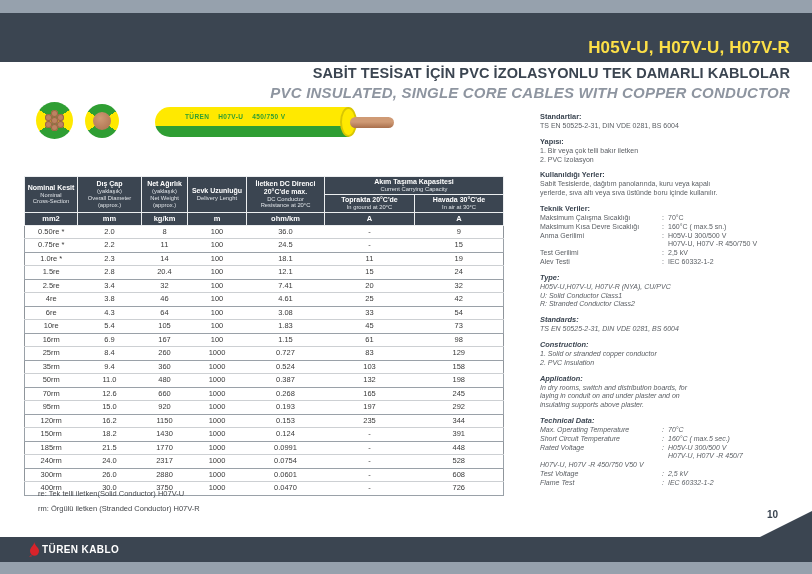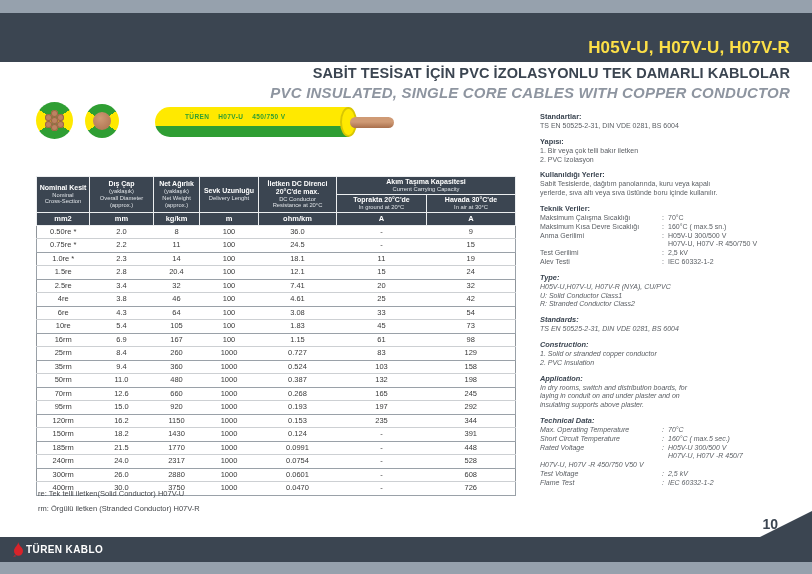--- a/index.html
+++ b/index.html
@@ -30,21 +30,21 @@
               border-radius:15px 0 0 15px;
               background:linear-gradient(#ffe900 0 62%,#2f9e33 62% 100%);}
   .cable-print{position:absolute;left:30px;top:6px;font-size:6.5px;color:#2f9e33;
                letter-spacing:0.4px;white-space:pre;font-weight:bold;}
   .cable-end{position:absolute;left:304px;top:9px;width:17px;height:30px;border-radius:50%;
              background:#ffe900;box-sizing:border-box;border:2px solid #d8c603;}
   .conductor{position:absolute;left:314px;top:18.5px;width:44px;height:11px;border-radius:5.5px;
              background:linear-gradient(#cf9a75 0 45%,#a96f4c);}
 
   
-  .spec-table-wrap{left:36px;top:176px;width:479px;}
+  .spec-table-wrap{left:24px;top:176px;width:479px;}
   table{border-collapse:collapse;width:479px;table-layout:fixed;}
   thead th{background:#3b4551;color:#ffffff;border:1px solid #eceef0;padding:1px 0;vertical-align:middle;}
   .th-title{font-size:7px;font-weight:bold;line-height:8px;}
   .th-sub{font-size:5.8px;font-weight:normal;line-height:6.8px;color:#dfe3e7;}
   .th-unit{font-size:7.5px;font-weight:bold;height:12px;padding:0;}
   tbody td{font-size:7.5px;color:#3a3a3a;text-align:center;height:12.5px;padding:0;
            border-bottom:1px solid #cdd0d3;background:#ffffff;line-height:12.5px;}
   tbody tr.boxed td{border-top:1px solid #9aa1a8;border-bottom:1px solid #9aa1a8;}
   tbody tr.boxed td:first-child{border-left:1px solid #9aa1a8;margin-top:16px;}
   tbody tr.boxed td:last-child{border-right:1px solid #9aa1a8;}
@@ -58,25 +58,25 @@
   .sec.gap{}
   .sec h4{margin:0 0 1px 0;font-size:7.4px;color:#3b4551;line-height:9px;}
   .sec .line{font-size:7px;line-height:8.8px;}
   .sec-en{font-style:italic;}
   .kvrow{display:flex;font-size:7px;line-height:8.8px;}
   .kvlabel{width:118px;flex:none;}
   .kvcolon{width:10px;flex:none;text-align:center;}
   .kvvalue{flex:1;}
 
   
-  .page-num{right:34px;bottom:42px;font-size:14px;font-weight:bold;color:#3b4551;}
+  .page-num{right:34px;bottom:54px;font-size:10px;font-weight:bold;color:#3b4551;}
   .corner-wedge{right:0;bottom:37px;width:52px;height:26px;background:#3b4551;
                 clip-path:polygon(0 100%,100% 0,100% 100%);}
   .footer-bar{left:0;bottom:12px;width:812px;height:25px;background:#3b4551;
-              display:flex;align-items:center;padding-left:12px;box-sizing:border-box;}
+              display:flex;align-items:center;padding-left:28px;box-sizing:border-box;}
   .logo{display:flex;align-items:center;gap:3px;}
   .logo-text{color:#ffffff;font-size:10px;font-weight:bold;letter-spacing:0.4px;transform:scaleY(1.05);}
   .bottom-strip{left:0;bottom:0;width:812px;height:12px;background:#96a1ad;}
 </style>
 </head>
 <body>
 
 <div class="abs top-strip"></div>
 
 <div class="abs header-bar">

